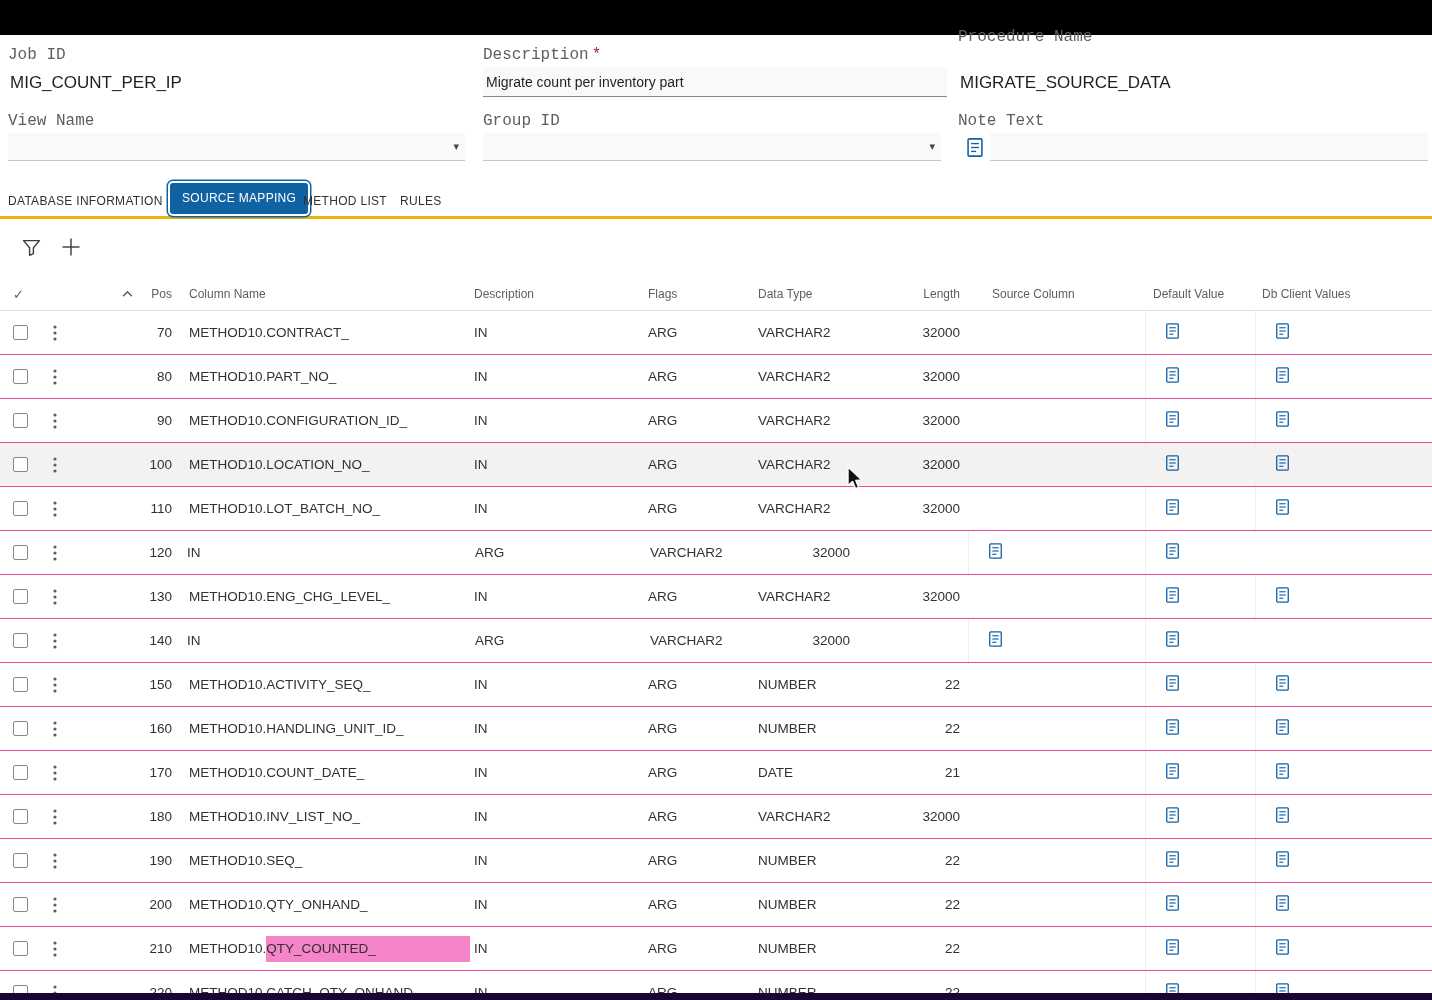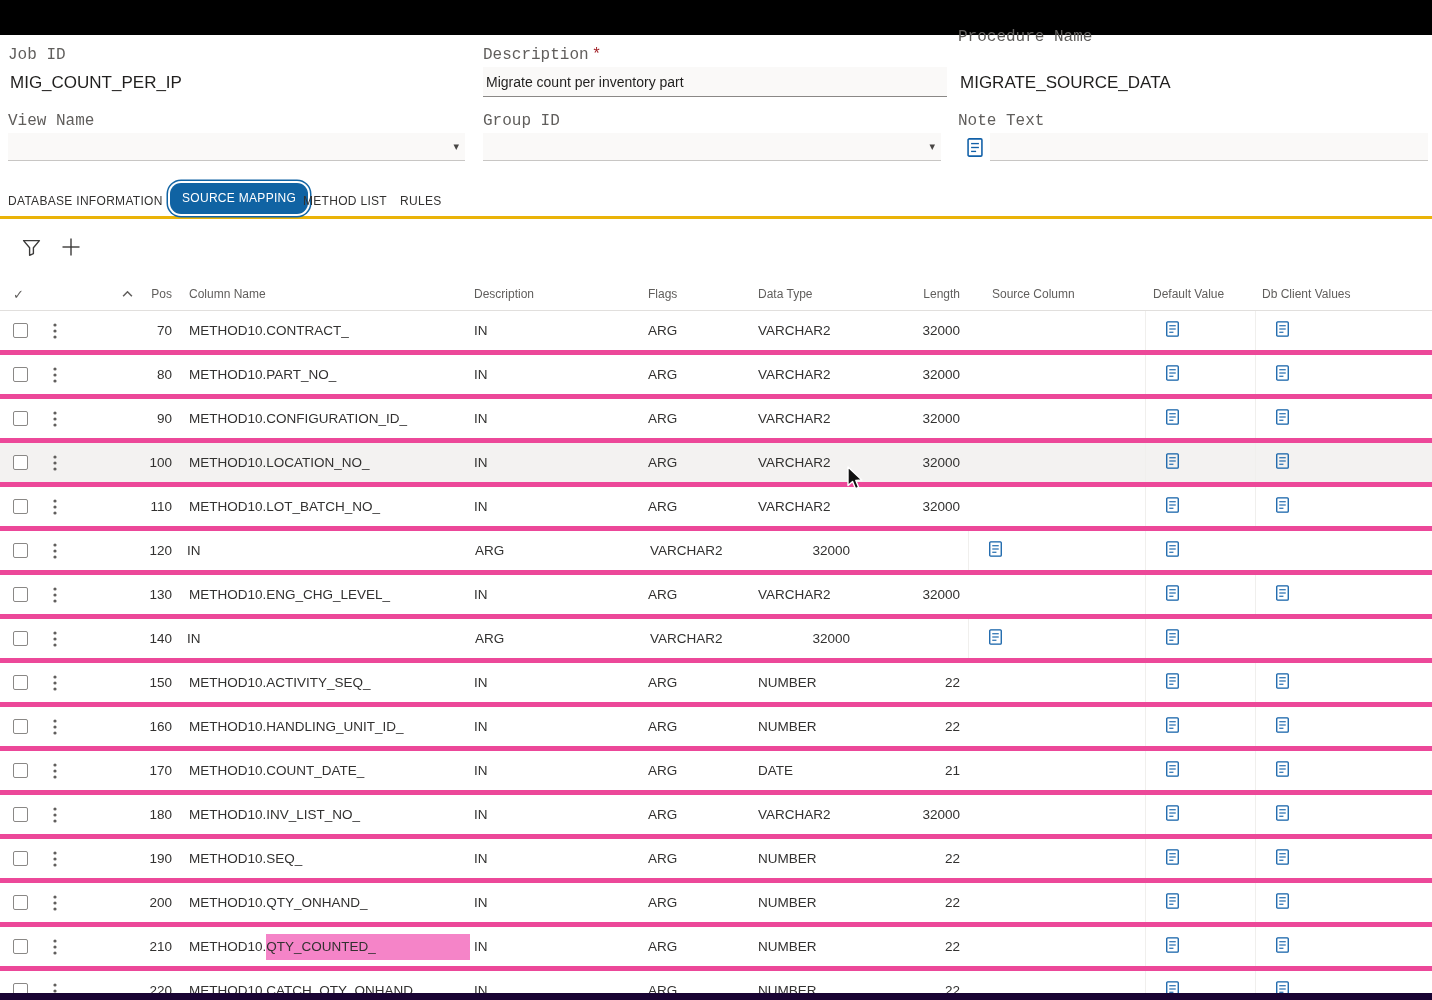--- a/index.html
+++ b/index.html
@@ -25,42 +25,42 @@
     padding:0 6px 0 8px; font-size:14px; color:#201f1e;
   }
   .select-box .chev { font-size:11px; color:#484644; }
   .note-btn { position:absolute; width:22px; height:24px; display:flex; align-items:center; justify-content:center; }
 
   
   .tabs { position:absolute; left:0; top:180px; width:1432px; height:39px; border-bottom:3px solid #eab308; background:#fff; }
   .tab { position:absolute; top:14px; font-size:12px; letter-spacing:0.3px; color:#323130; white-space:nowrap; }
   .tab.selected {
     top:3px; background:#1063a3; color:#ffffff; padding:8px 12px 9px;
-    border-radius:11px; box-shadow:0 0 0 2px #ffffff, 0 0 0 3.5px #1063a3;
+    border-radius:3px; box-shadow:0 0 0 2px #ffffff, 0 0 0 3.5px #1063a3;
   }
 
   
   .toolbar { position:absolute; left:0; top:219px; width:1432px; height:59px; background:#fff; }
   .tb-icon { position:absolute; top:18px; width:20px; height:20px; display:flex; align-items:center; justify-content:center; }
 
   
   .grid {
     display:grid;
     grid-template-columns:40px 30px 110px 287px 173px 108px 110px 110px 177px 110px 1fr;
     align-items:center; height:100%;
   }
   .table-head {
     position:absolute; left:0; top:278px; width:1432px; height:33px;
     border-bottom:1px solid #e1dfdd; font-size:12px; color:#605e5c; background:#fff;
   }
   .rows { position:absolute; left:0; top:311px; width:1432px; bottom:0; }
   .trow {
     display:grid;
     grid-template-columns:40px 30px 110px 287px 173px 108px 110px 110px 177px 110px 1fr;
-    align-items:center; height:44px; border-bottom:5px solid #ec4899;
+    align-items:center; height:44px; border-bottom:1px solid #ec4899;
     font-size:13.5px; color:#323130; background:#fff;
   }
   .trow.hover { background:#f3f2f1; }
   .trow.hover .cell { background:#f3f2f1; }
   .cell { height:100%; display:flex; align-items:center; white-space:nowrap; }
   .c-check  { }
   .c-kebab  { justify-content:center; }
   .c-pos    { justify-content:flex-end; padding-right:8px; position:relative; }
   .c-name   { padding-left:9px; }
   .c-desc   { padding-left:7px; }

